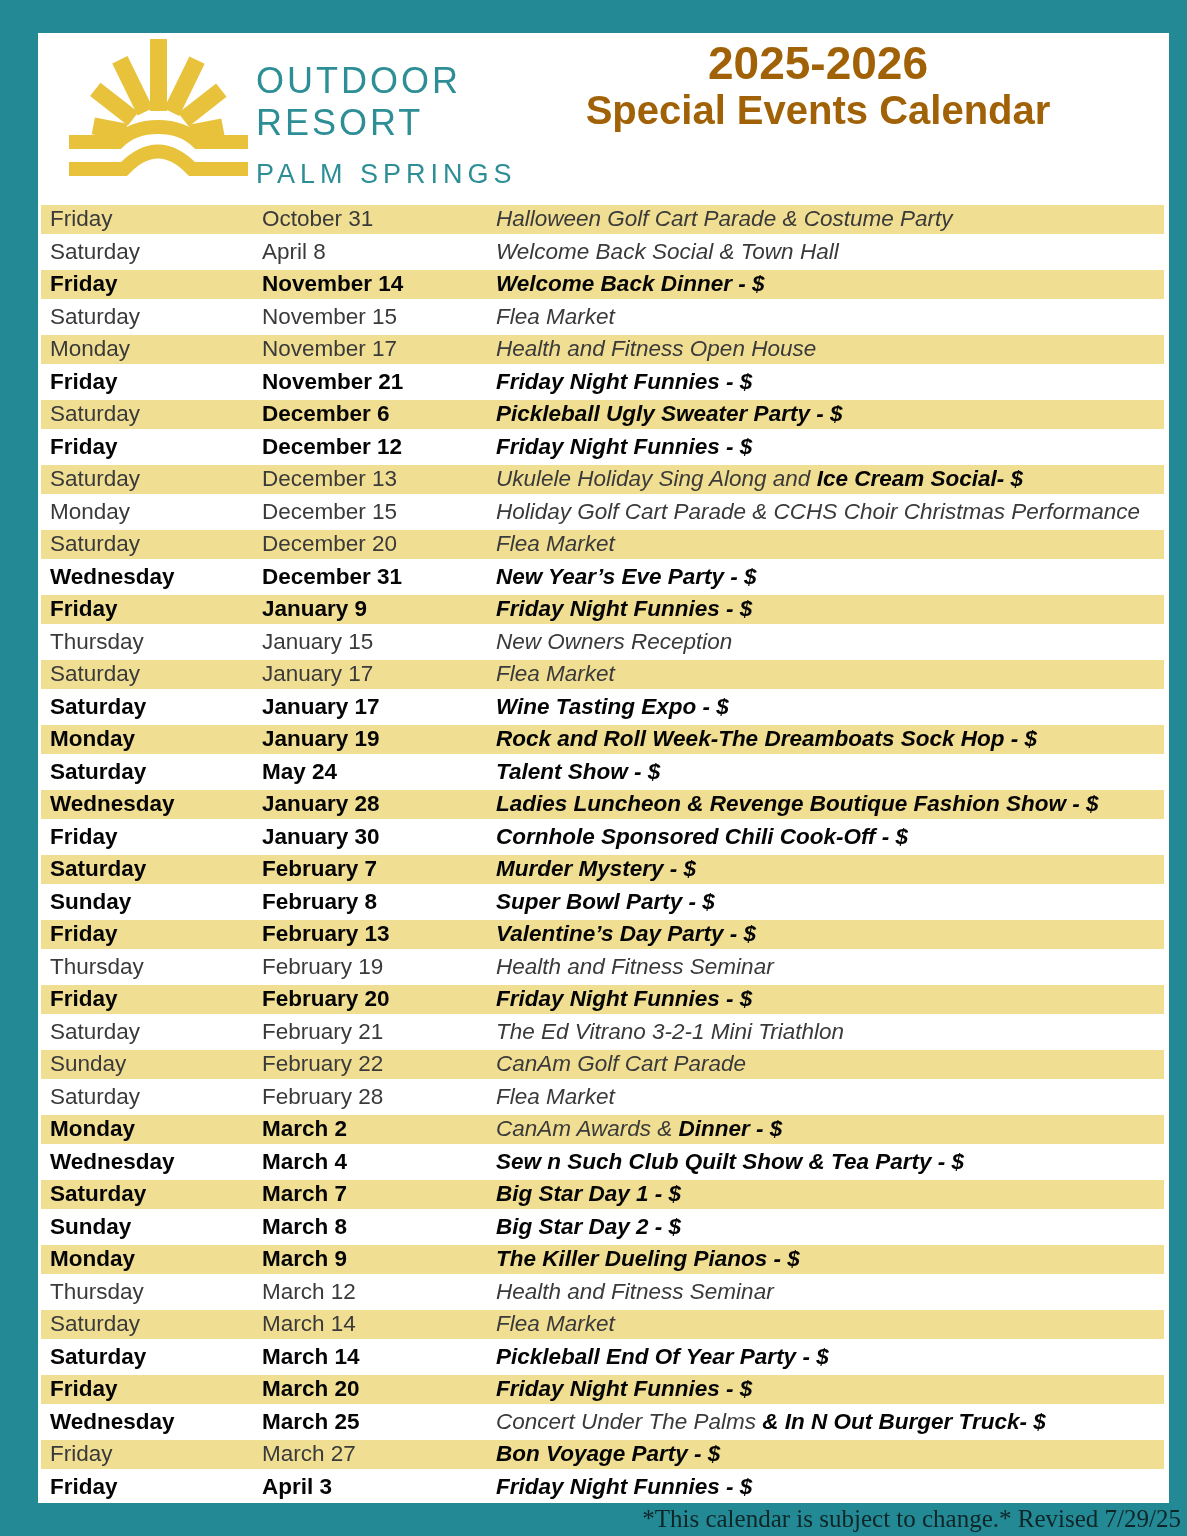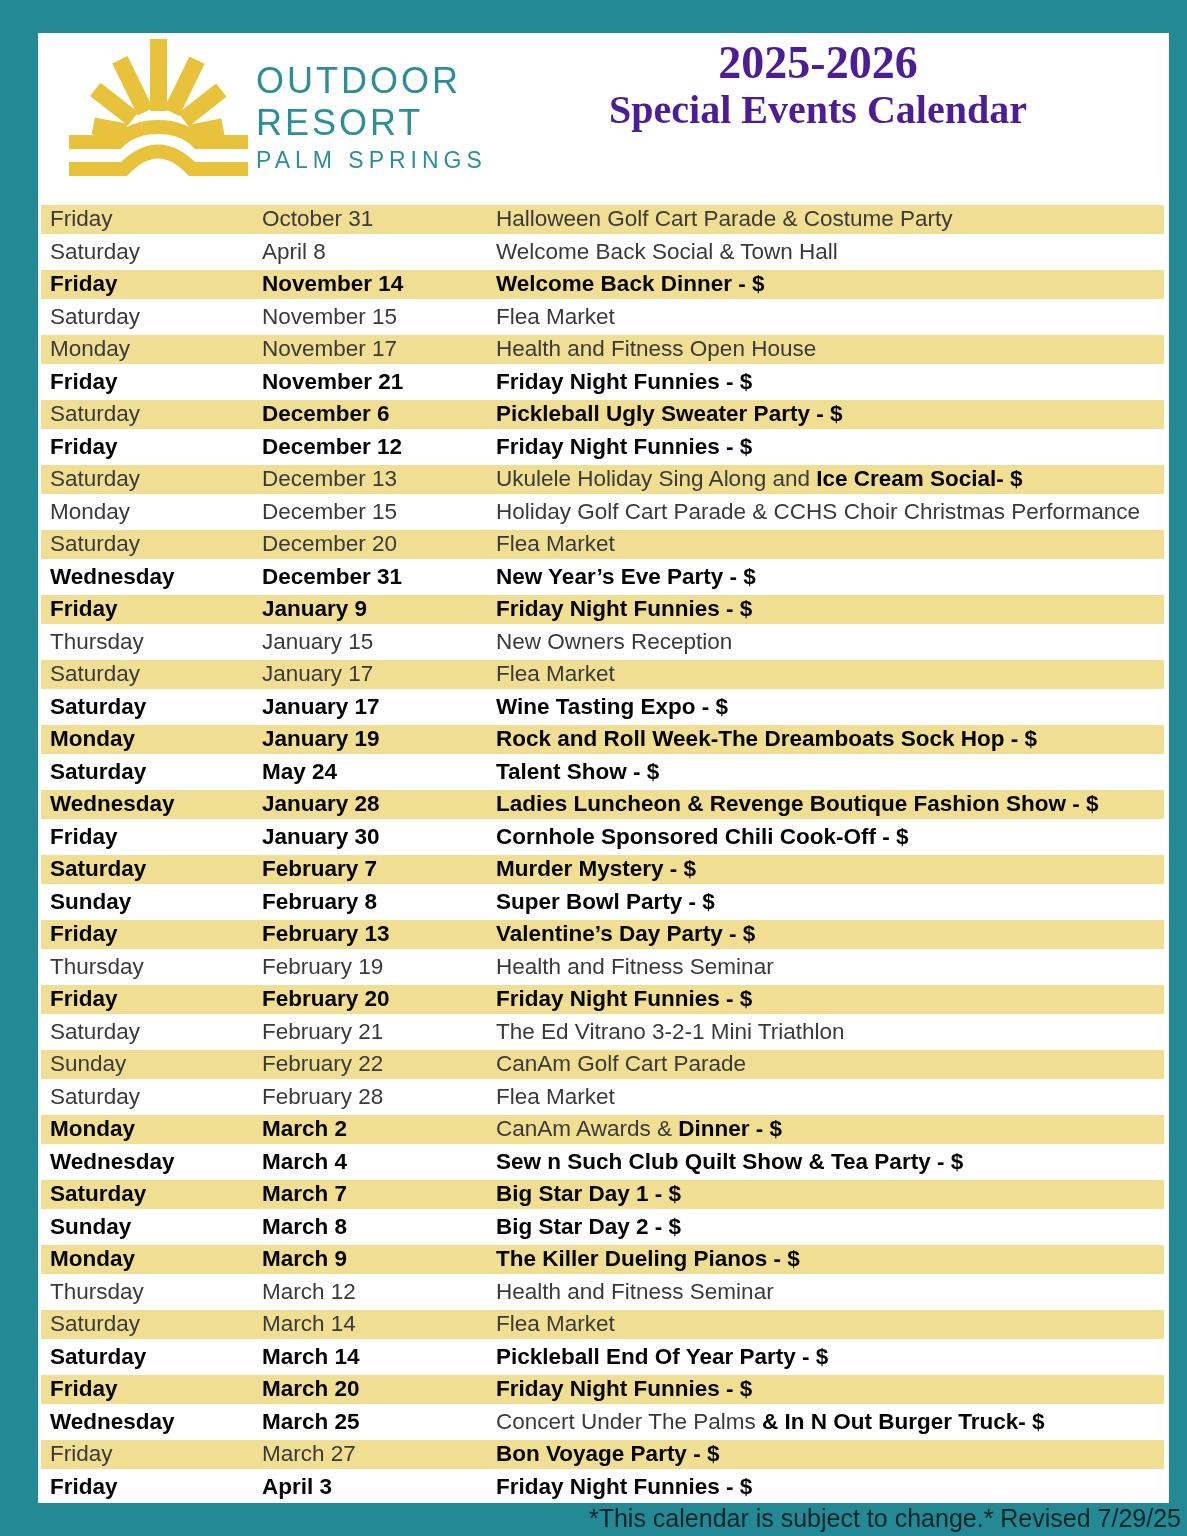--- a/index.html
+++ b/index.html
@@ -15,43 +15,43 @@
   .page{position:absolute;left:38px;top:33px;width:1131px;height:1470px;background:#ffffff;}
 
   
   .header{position:relative;height:170px;}
   .logo-sun{position:absolute;left:28px;top:6px;}
   .sun-ray{fill:var(--gold);}
   .sun-wave{stroke:var(--gold);fill:none;stroke-width:14px;}
   .logo-text{position:absolute;left:218px;top:30px;color:var(--teal-text);line-height:1.0;}
   .logo-text .l1,.logo-text .l2{font-size:36px;letter-spacing:3px;font-weight:400;}
   .logo-text .l2{margin-top:6px;}
-  .logo-text .l3{font-size:23px;letter-spacing:5px;margin-top:8px;font-weight:400;}
+  .logo-text .l3{font-size:27px;letter-spacing:5px;margin-top:20px;font-weight:400;}
 
   .title-block{position:absolute;left:420px;top:6px;width:720px;text-align:center;
-               font-family:Liberation Serif, serif;font-weight:700;color:#4c1d95;}
+               font-family:Liberation Sans, sans-serif;font-weight:700;color:#a16207;}
   .title-year{font-size:46px;line-height:1.05;}
   .title-main{font-size:40px;line-height:1.15;}
   .title-legend{font-size:27px;line-height:1.25;}
 
   
   .events-table{position:absolute;left:0;top:170px;width:100%;}
   .row{height:32.5px;display:flex;align-items:center;box-sizing:border-box;
        margin:0 5px 0 3px;padding-left:9px;font-size:22.5px;color:#3a3a3a;white-space:nowrap;}
   .row.hl{background:var(--hl);border-top:2px solid #fff;border-bottom:2px solid #fff;}
   .cell{display:inline-block;overflow:hidden;}
   .cell.day{width:172px;}
   .cell.date{width:234px;margin-left:40px;}
-  .cell.event{flex:1;}
+  .cell.event{flex:1;font-style:italic;}
   .b{font-weight:700;color:#050505;}
 
   
   .footer{position:absolute;left:0;bottom:0;width:1187px;height:33px;line-height:31px;
           box-sizing:border-box;padding-right:6px;text-align:right;
-          font-family:Liberation Sans, sans-serif;font-size:25px;color:#0f2629;}
+          font-family:Liberation Serif, serif;font-size:25px;color:#0f2629;}
 </style>
 </head>
 <body>
 
 <div class="frame">
   <div class="page">
 
     <div class="header">
       <svg class="logo-sun" width="185" height="152" viewBox="0 0 185 152" aria-hidden="true">
         <g>

